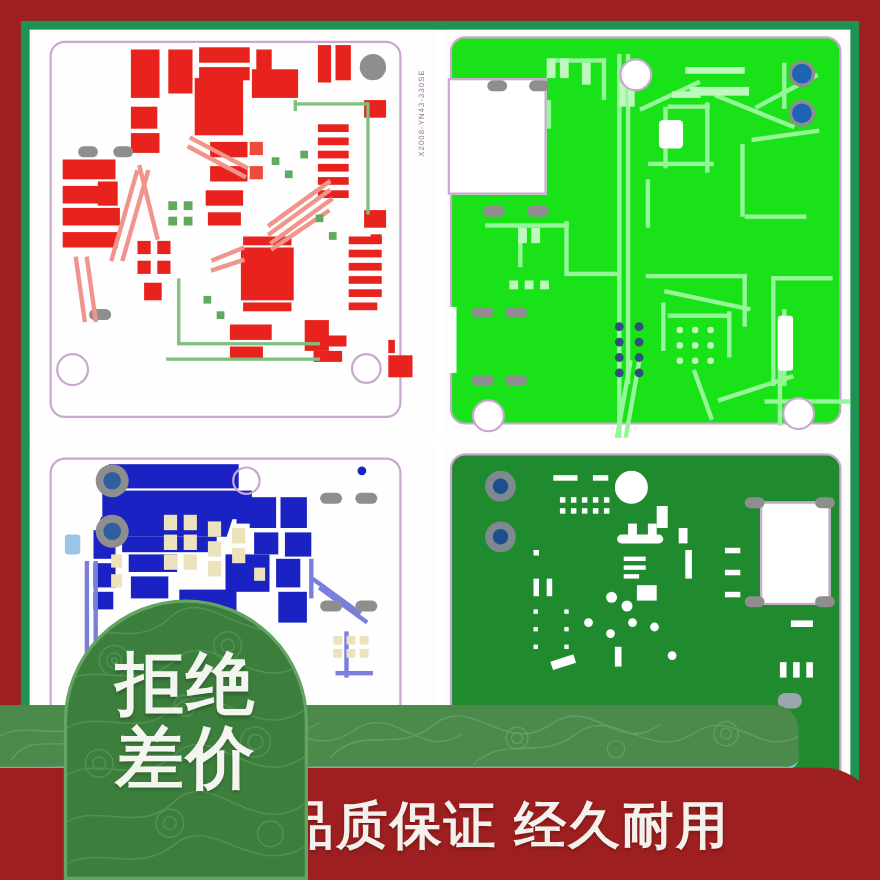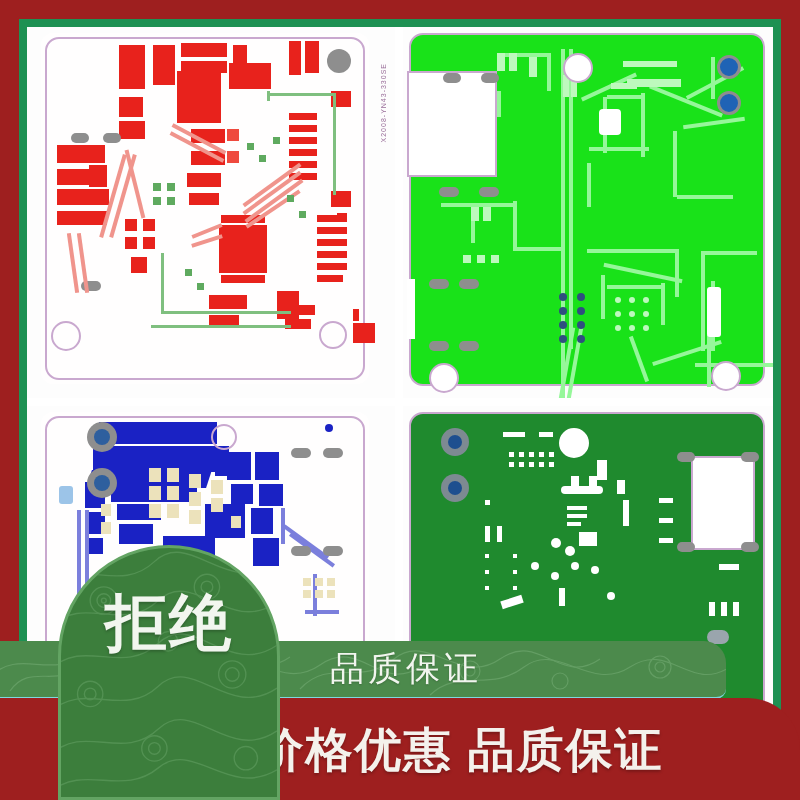--- a/index.html
+++ b/index.html
@@ -482,21 +482,20 @@
         <circle cx="260" cy="26" r="11"></circle>
           <circle cx="260" cy="26" r="5"></circle>
         <circle cx="470" cy="30" r="10"></circle>
           <circle cx="470" cy="30" r="5"></circle>
         <circle cx="660" cy="26" r="11"></circle>
           <circle cx="660" cy="26" r="5"></circle>
         <circle cx="560" cy="40" r="8"></circle>
         <circle cx="180" cy="42" r="8"></circle>
       </g>
     </svg>
-    <div class="quality-text">品质保证</div>
   </div>
 
   <div class="arch">
     <svg class="swirl" viewBox="0 0 222 255" preserveAspectRatio="none">
       <g fill="none" stroke="#7db57d" stroke-width="1.4">
         <path d="M-10 40 C20 8,60 48,96 14 S170 50,220 16"></path>
         <path d="M-10 80 C24 48,64 88,100 54 S172 90,222 56"></path>
         <path d="M-10 124 C24 92,64 132,100 98 S172 134,222 100"></path>
         <path d="M-10 168 C24 136,64 176,100 142 S172 178,222 144"></path>
         <path d="M-10 212 C24 180,64 220,100 186 S172 222,222 188"></path>
@@ -510,19 +509,20 @@
           <circle cx="30" cy="150" r="6"></circle>
         <circle cx="176" cy="130" r="14"></circle>
           <circle cx="176" cy="130" r="7"></circle>
         <circle cx="96" cy="206" r="13"></circle>
           <circle cx="96" cy="206" r="6"></circle>
         <circle cx="190" cy="216" r="12"></circle>
         <circle cx="110" cy="96" r="10"></circle>
       </g>
     </svg>
     <div class="arch-line">拒绝</div>
+    <div class="arch-line">差价</div>
   </div>
 
   <div class="bottom-bar">
-    <div class="bottom-text">价格优惠  品质保证</div>
+    <div class="bottom-text">品质保证  经久耐用</div>
   </div>
 
 </div>
 
 </body></html>

